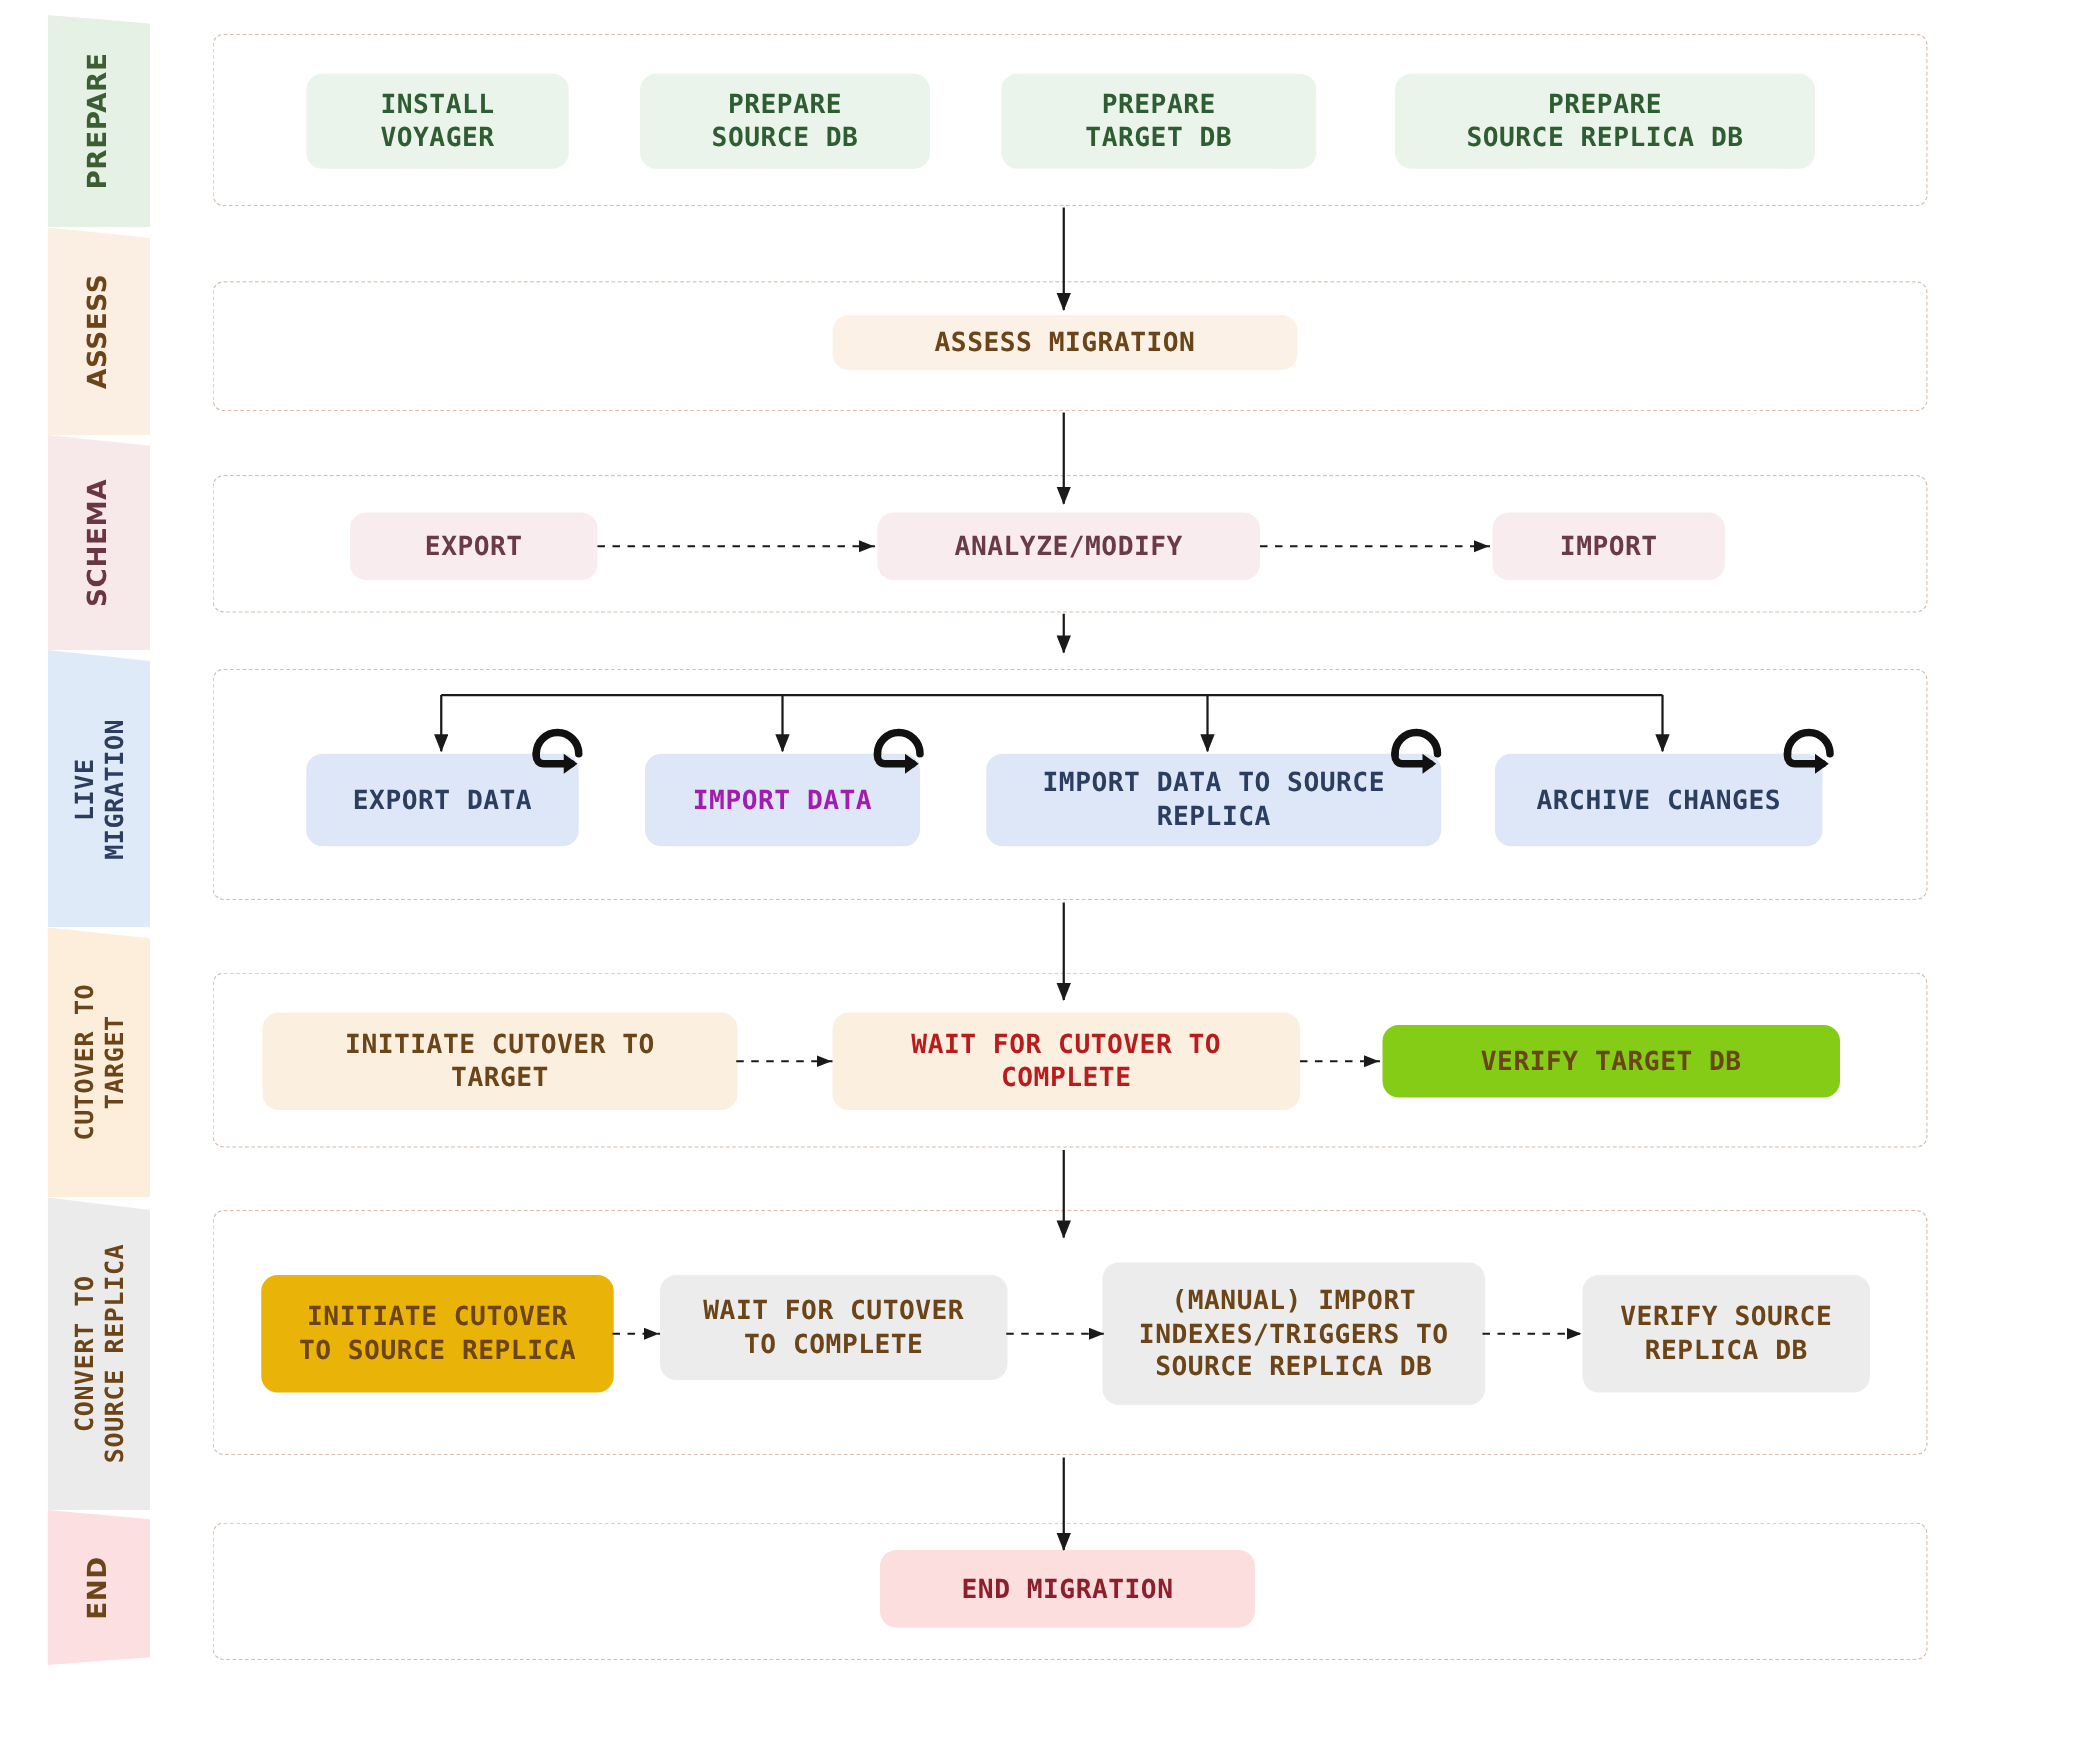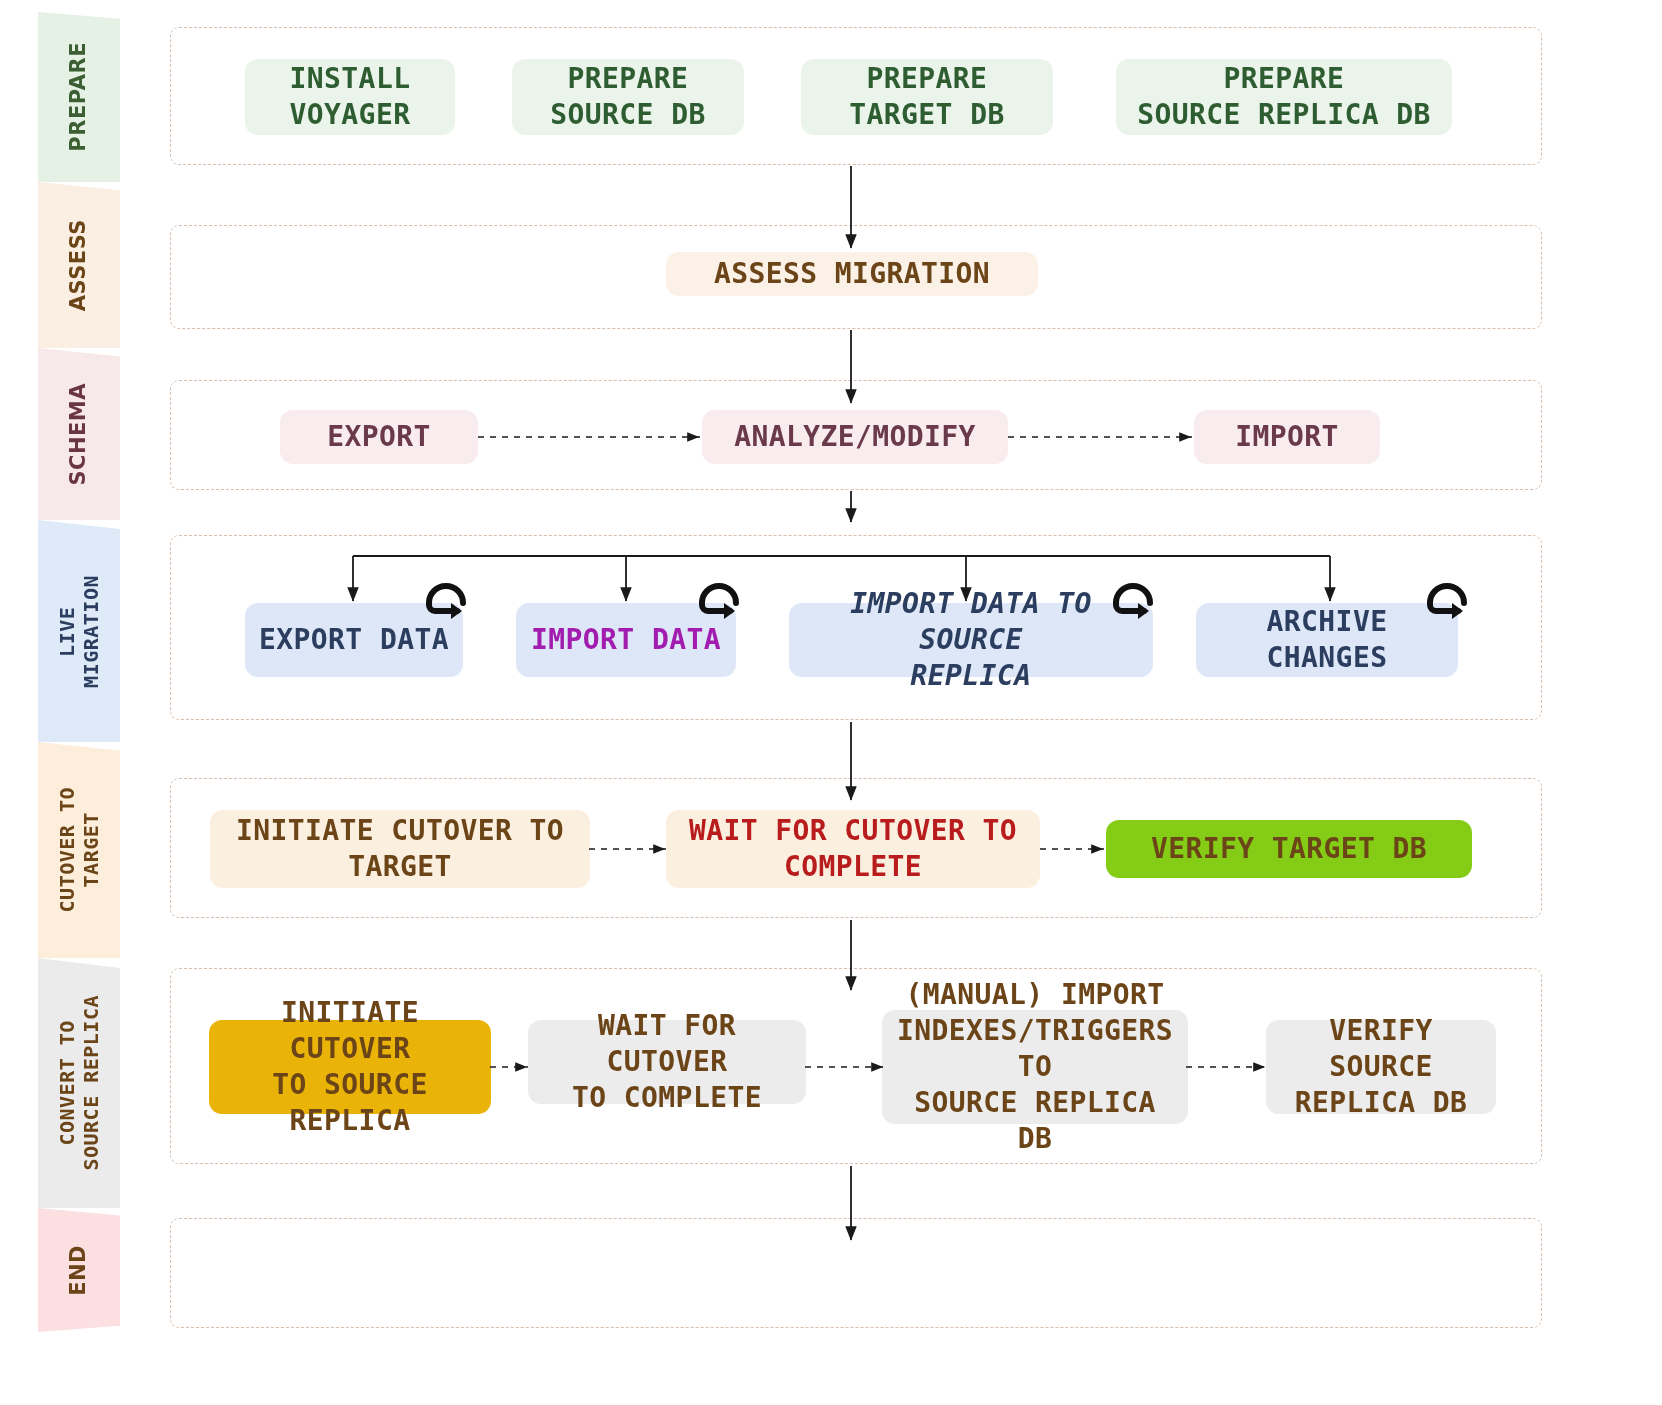--- a/index.html
+++ b/index.html
@@ -64,21 +64,21 @@
 
   
   .node {
     position: absolute;
     border-radius: 13px;
     display: flex;
     align-items: center;
     justify-content: center;
     text-align: center;
     font-weight: bold;
-    font-size: 28px;
+    font-size: 21px;
     line-height: 1.28;
     letter-spacing: 0.4px;
     white-space: pre-line;
     padding: 6px 10px;
     font-family: "DejaVu Sans Mono", "Liberation Mono", monospace;
   }
 
   
   #wires {
     position: absolute;
@@ -197,21 +197,21 @@
 SOURCE REPLICA DB</div>
 
   <div class="node" style="left:666px; top:252px; width:372px; height:44px; background:#fbf1e6; color:#6b4417;">ASSESS MIGRATION</div>
 
   <div class="node" style="left:280px; top:410px; width:198px; height:54px; background:#f8ecef; color:#6b3a4a;">EXPORT</div>
   <div class="node" style="left:702px; top:410px; width:306px; height:54px; background:#f8ecef; color:#6b3a4a;">ANALYZE/MODIFY</div>
   <div class="node" style="left:1194px; top:410px; width:186px; height:54px; background:#f8ecef; color:#6b3a4a;">IMPORT</div>
 
   <div class="node" style="left:245px; top:603px; width:218px; height:74px; background:#dde7f7; color:#2c3e60;">EXPORT DATA</div>
   <div class="node" style="left:516px; top:603px; width:220px; height:74px; background:#dde7f7; color:#a21caf;">IMPORT DATA</div>
-  <div class="node" style="left:789px; top:603px; width:364px; height:74px; background:#dde7f7; color:#2c3e60;font-style:italic;">IMPORT DATA TO SOURCE
+  <div class="node" style="left:789px; top:603px; width:364px; height:74px; background:#dde7f7; color:#2c3e60;">IMPORT DATA TO SOURCE
 REPLICA</div>
   <div class="node" style="left:1196px; top:603px; width:262px; height:74px; background:#dde7f7; color:#2c3e60;">ARCHIVE CHANGES</div>
 
   <svg class="loop-icon" style="left:417px; top:575px;" viewBox="0 0 58 48" xmlns="http://www.w3.org/2000/svg">
     <path d="M12 28 A13 13 0 1 1 46 28" fill="none" stroke="#111" stroke-width="6" stroke-linecap="round"></path>
     <path d="M12 28 L12 30 A6 6 0 0 0 18 36 L40 36" fill="none" stroke="#111" stroke-width="6" stroke-linecap="round"></path>
     <path d="M34 28 L45 36 L34 44 z" fill="#111"></path>
   </svg>
   <svg class="loop-icon" style="left:690px; top:575px;" viewBox="0 0 58 48" xmlns="http://www.w3.org/2000/svg">
     <path d="M12 28 A13 13 0 1 1 46 28" fill="none" stroke="#111" stroke-width="6" stroke-linecap="round"></path>
@@ -238,14 +238,15 @@
   <div class="node" style="left:209px; top:1020px; width:282px; height:94px; background:#eab308; color:#6b4417;">INITIATE CUTOVER
 TO SOURCE REPLICA</div>
   <div class="node" style="left:528px; top:1020px; width:278px; height:84px; background:#ececec; color:#6b4417;">WAIT FOR CUTOVER
 TO COMPLETE</div>
   <div class="node" style="left:882px; top:1010px; width:306px; height:114px; background:#ececec; color:#6b4417;">(MANUAL) IMPORT
 INDEXES/TRIGGERS TO
 SOURCE REPLICA DB</div>
   <div class="node" style="left:1266px; top:1020px; width:230px; height:94px; background:#ececec; color:#6b4417;">VERIFY SOURCE
 REPLICA DB</div>
 
+  <div class="node" style="left:704px; top:1240px; width:300px; height:62px; background:#fcdede; color:#8d1f2d;">END MIGRATION</div>
 
 </div>
 
 </body></html>

